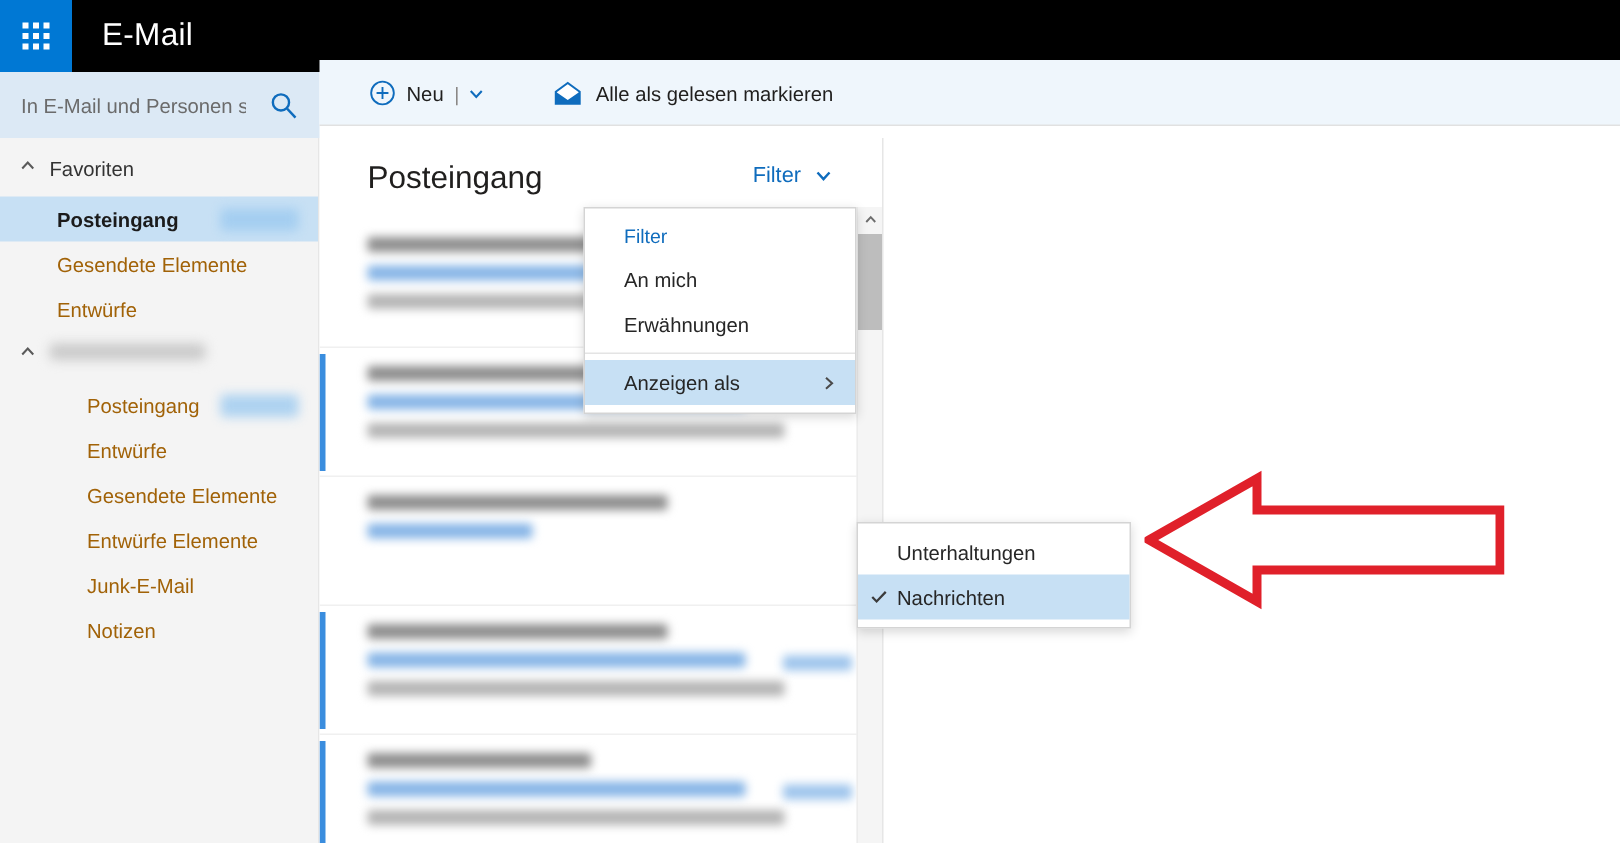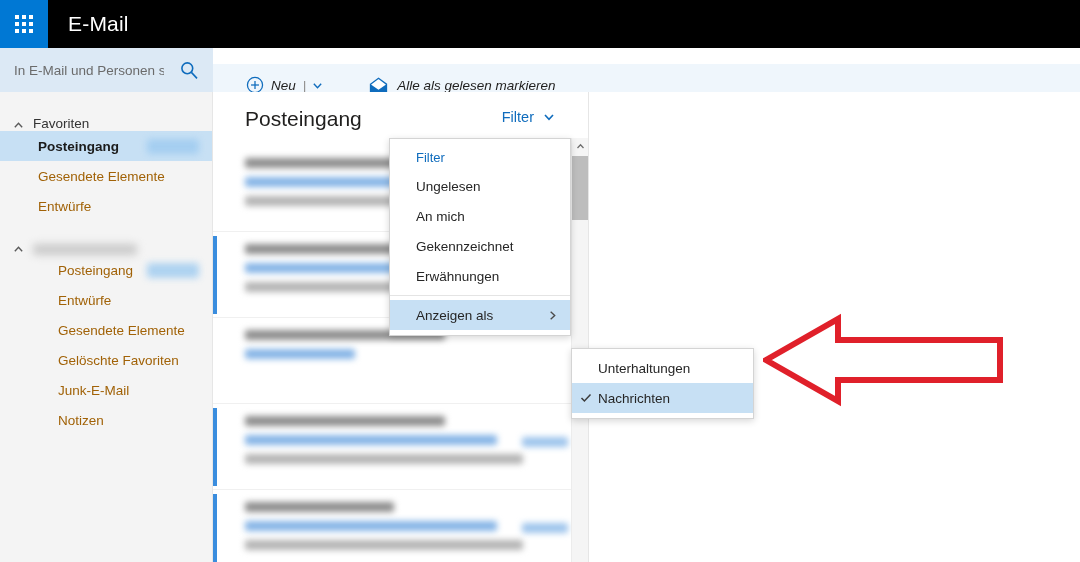--- a/index.html
+++ b/index.html
@@ -48,45 +48,45 @@
     margin-left: 14px; width: 150px;
   }
   .search-input::placeholder { color: #6b6b6b; opacity: 1; }
   .search-icon {
     position: absolute; right: 14px; top: 12px;
     width: 20px; height: 20px; color: #0f6cbd; cursor: pointer;
   }
 
   
   .cmdbar {
-    position: absolute; left: 213px; top: 64px; width: 867px; height: 44px;
+    position: absolute; left: 213px; top: 40px; width: 867px; height: 44px;
     background: #eff6fc;
     border-bottom: 1px solid #e1e1e1;
-    display: flex; align-items: flex-end; font-style: italic;
+    display: flex; align-items: flex-start;
   }
   .cmd-item {
     display: flex; align-items: center; height: 44px;
     padding: 0 8px; cursor: pointer; color: #201f1e; font-size: 13.5px;
   }
   .cmd-new { margin-left: 25px; }
   .cmd-new .plus { width: 18px; height: 18px; margin-right: 7px; color: #0f6cbd; }
   .cmd-sep { color: #8a8886; margin: 0 6px 0 7px; font-size: 13px; }
   .cmd-caret { width: 11px; height: 11px; color: #0f6cbd; }
   .cmd-read { margin-left: 30px; }
   .cmd-read .env { width: 19px; height: 19px; margin-right: 9px; color: #0f6cbd; }
 
   
   .sidebar {
     position: absolute; left: 0; top: 92px; width: 213px; height: 470px;
     background: #f4f4f4;
     border-right: 1px solid #e6e6e6;
     padding-top: 13px;
   }
   .nav-group {
-    display: flex; align-items: flex-end; height: 26px;
+    display: flex; align-items: flex-start; height: 26px;
     padding-left: 13px; cursor: pointer;
   }
   .nav-group .chev { width: 11px; height: 11px; color: #5a5a5a; margin-right: 9px; }
   .nav-group-label { font-size: 13.5px; color: #333333; }
   .nav-group-label.blurred {
     color: transparent; background: #c9c9c9;
     filter: blur(4px); border-radius: 3px;
     height: 11px; width: 104px; display: inline-block;
   }
   .nav-item {
@@ -285,21 +285,21 @@
       <span>Posteingang</span>
       <span class="nav-badge"></span>
     </div>
     <div class="nav-item lvl2">
       <span>Entwürfe</span>
     </div>
     <div class="nav-item lvl2">
       <span>Gesendete Elemente</span>
     </div>
     <div class="nav-item lvl2">
-      <span>Gelöschte Favoriten</span>
+      <span>Entwürfe Elemente</span>
     </div>
     <div class="nav-item lvl2">
       <span>Junk-E-Mail</span>
     </div>
     <div class="nav-item lvl2">
       <span>Notizen</span>
     </div>
   </div>
 
   <div class="listpane">
@@ -354,27 +354,21 @@
     </div>
     <div class="scroll-thumb"></div>
   </div>
 
   <div class="readpane"></div>
 
   <div class="menu">
     <div class="menu-head">Filter</div>
 
     <div class="menu-item">
-      <span>Ungelesen</span>
-    </div>
-    <div class="menu-item">
       <span>An mich</span>
-    </div>
-    <div class="menu-item">
-      <span>Gekennzeichnet</span>
     </div>
     <div class="menu-item">
       <span>Erwähnungen</span>
     </div>
 
     <div class="menu-divider"></div>
 
     <div class="menu-item active">
       <span>Anzeigen als</span>
       <svg class="menu-arrow" viewBox="0 0 12 12" fill="none" stroke="currentColor" stroke-width="1.5">

